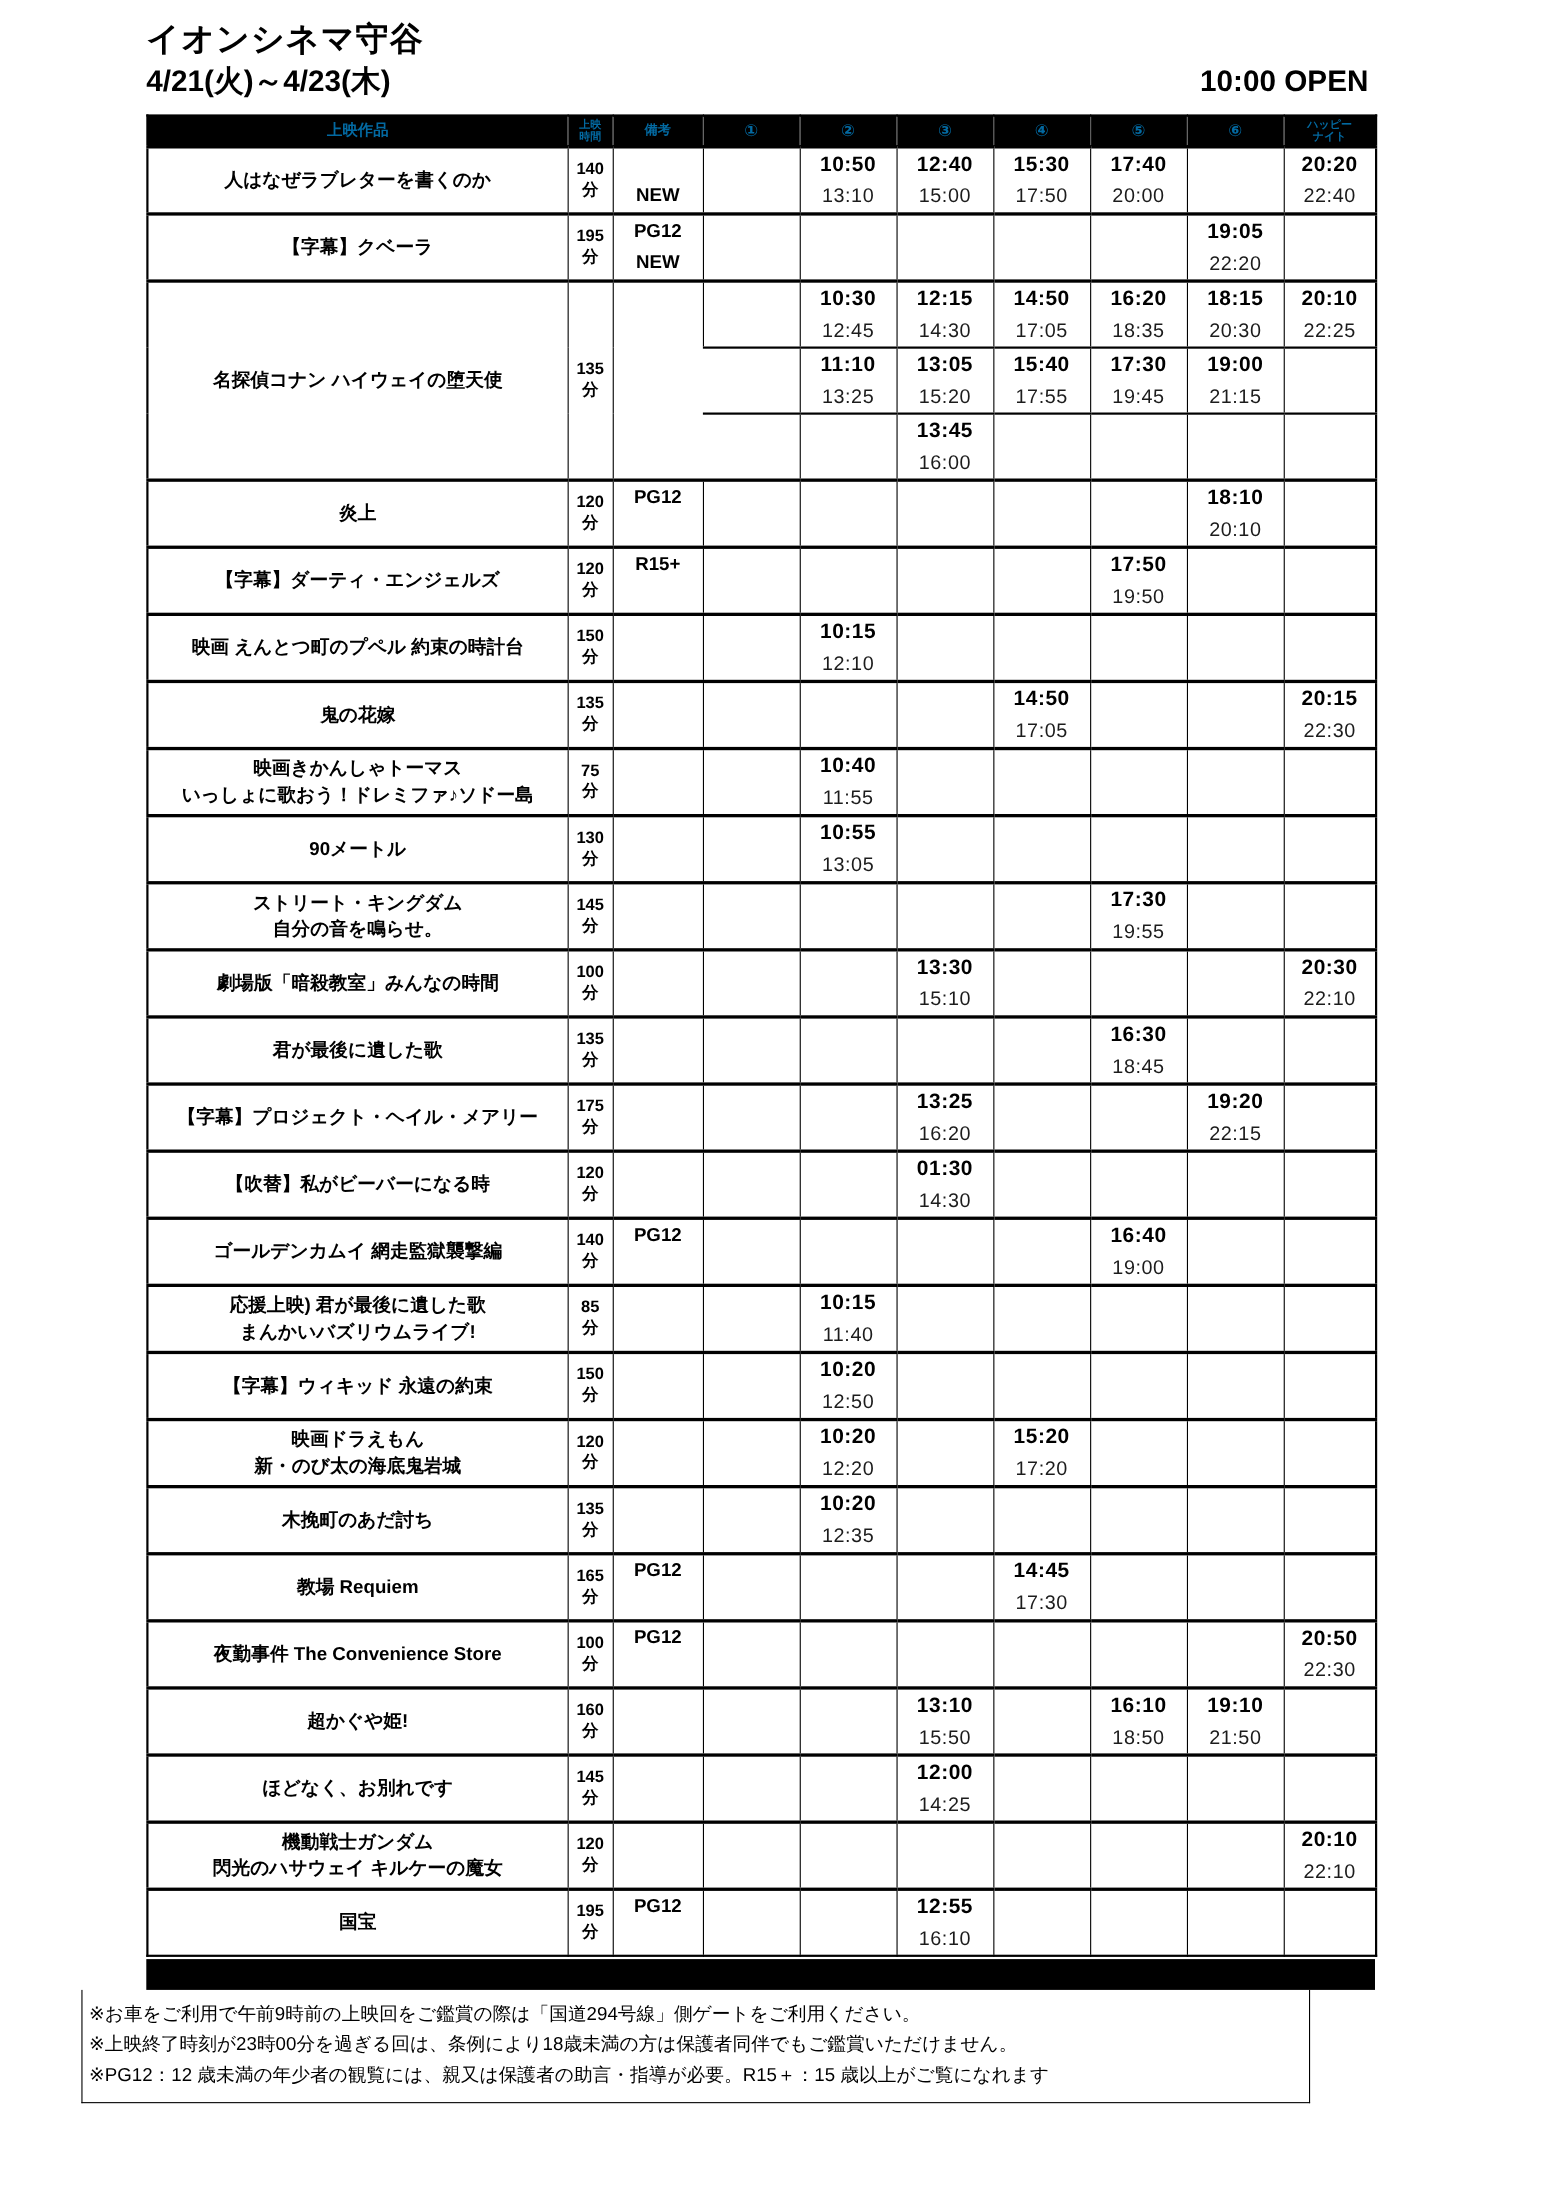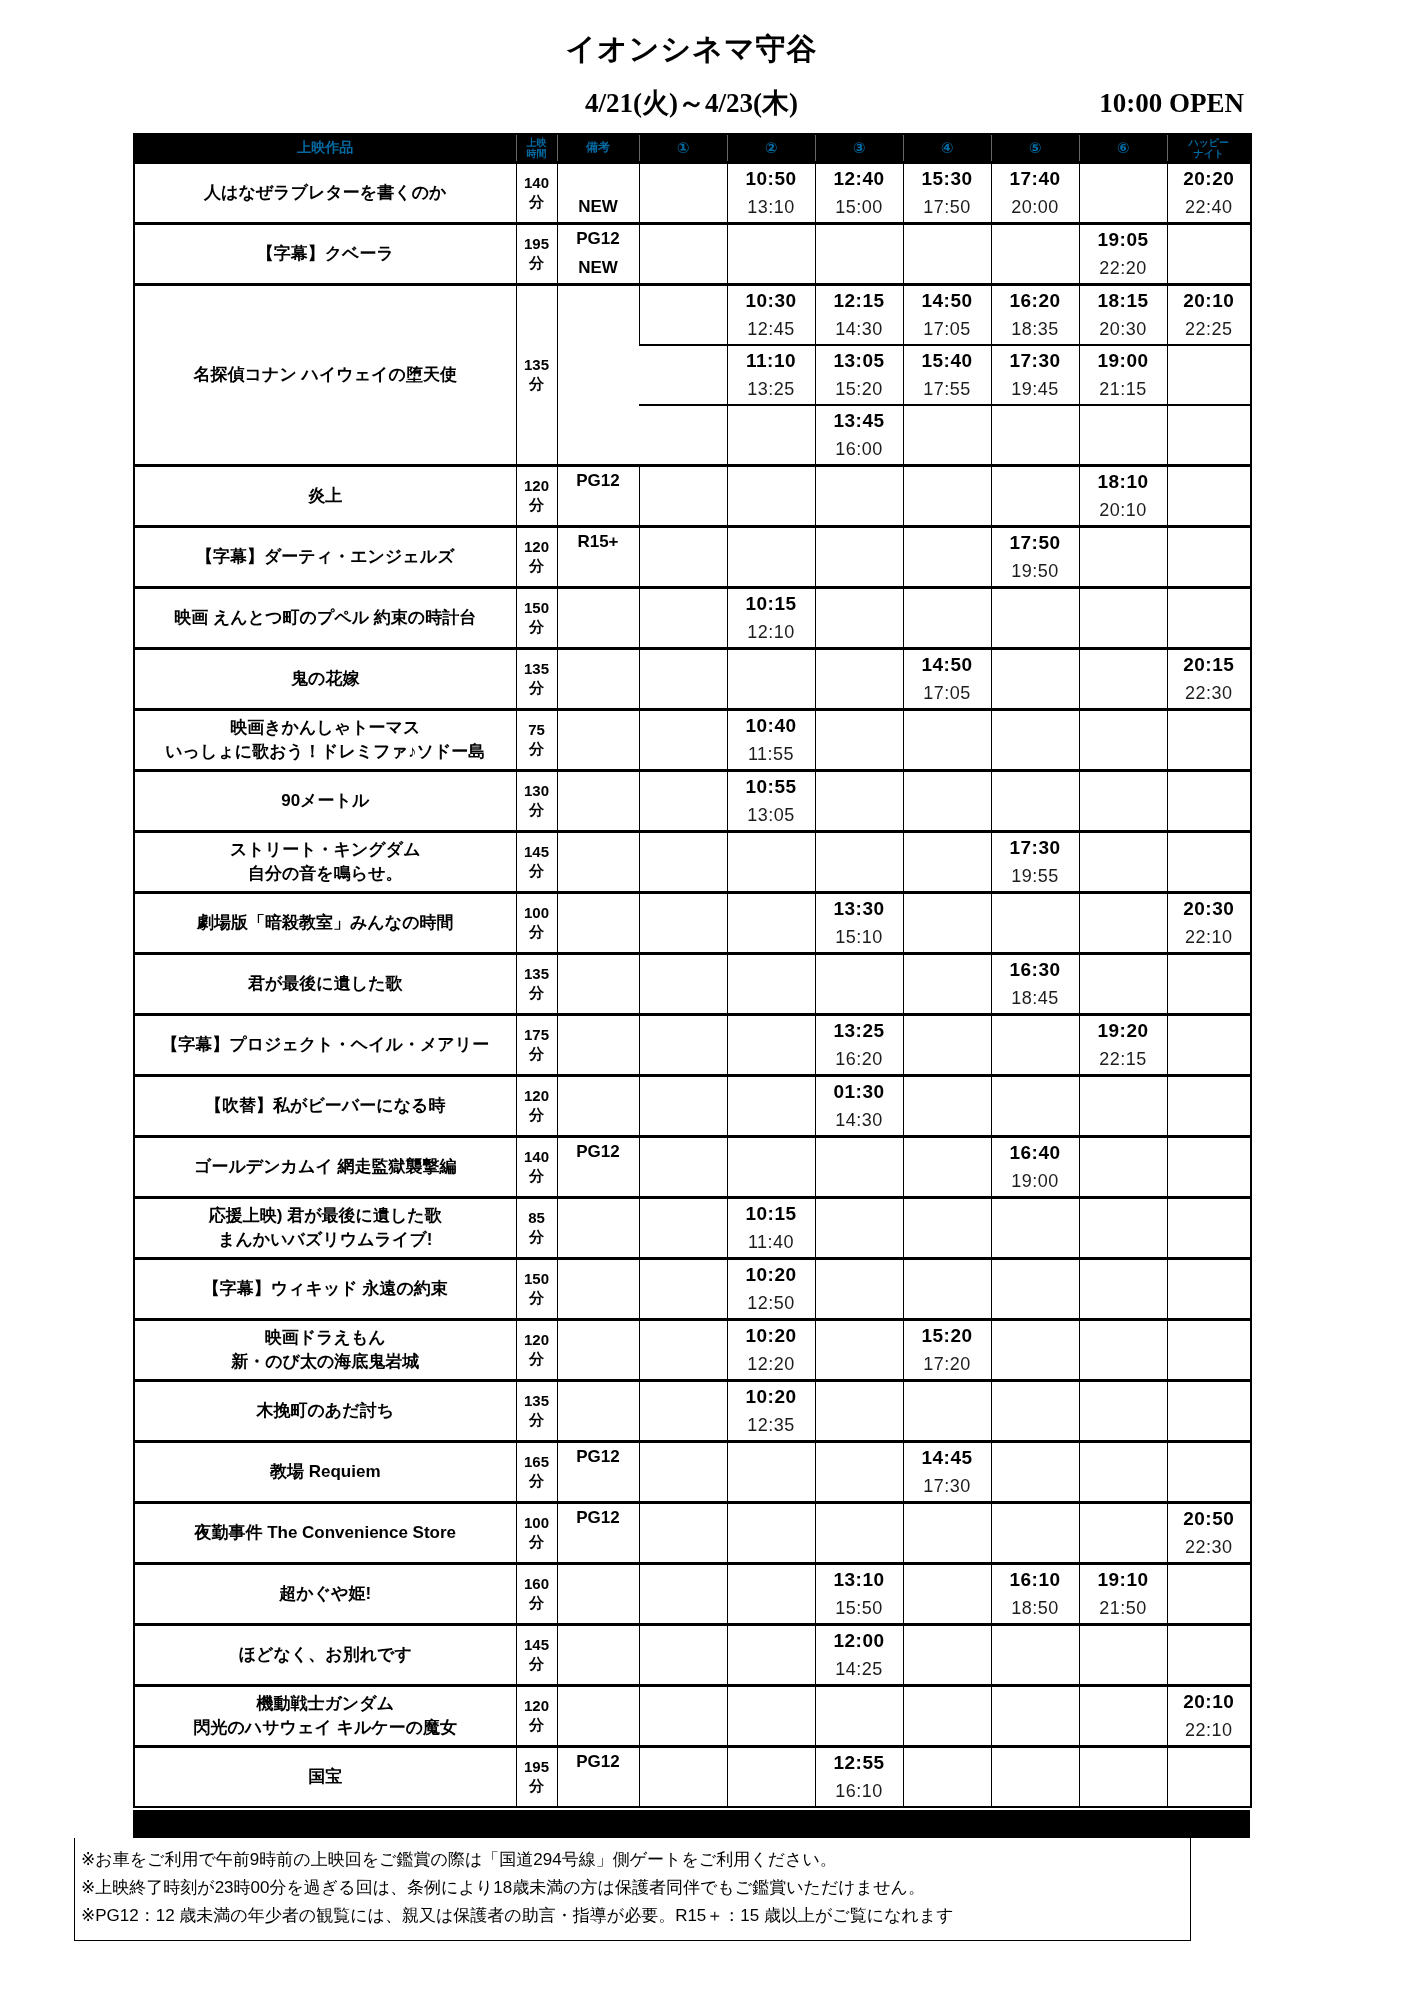--- a/index.html
+++ b/index.html
@@ -1,23 +1,23 @@
 <!DOCTYPE html>
 <html><head>
 <meta charset="utf-8">
 <style>
   html,body{margin:0;padding:0;}
   body{
     width:1414px;height:2000px;background:#fff;color:#000;
     font-family:"Liberation Sans","DejaVu Sans",sans-serif;
     -webkit-font-smoothing:antialiased;
   }
-  .header{padding-top:29px;margin-left:133px;width:1117px;position:relative;text-align:center;font-family:Liberation Serif, serif;}
+  .header{padding-top:16px;margin-left:133px;width:1117px;position:relative;text-align:left;}
   .cinema-name{font-size:30px;font-weight:700;line-height:40px;letter-spacing:1px;}
-  .subheader{position:relative;margin-top:16px;height:36px;}
+  .subheader{position:relative;margin-top:0;height:36px;}
   .date-range{font-size:27px;font-weight:700;line-height:36px;}
   .open-time{position:absolute;right:6px;top:0;font-size:27px;font-weight:700;line-height:36px;}
 
   table.showtimes{
     margin:12px 0 0 133px;width:1117px;border-collapse:collapse;table-layout:fixed;
     border:2px solid #000;
   }
   thead tr{height:28px;}
   thead th{
     background:#000;color:#0369a1;font-weight:700;padding:0;text-align:center;

